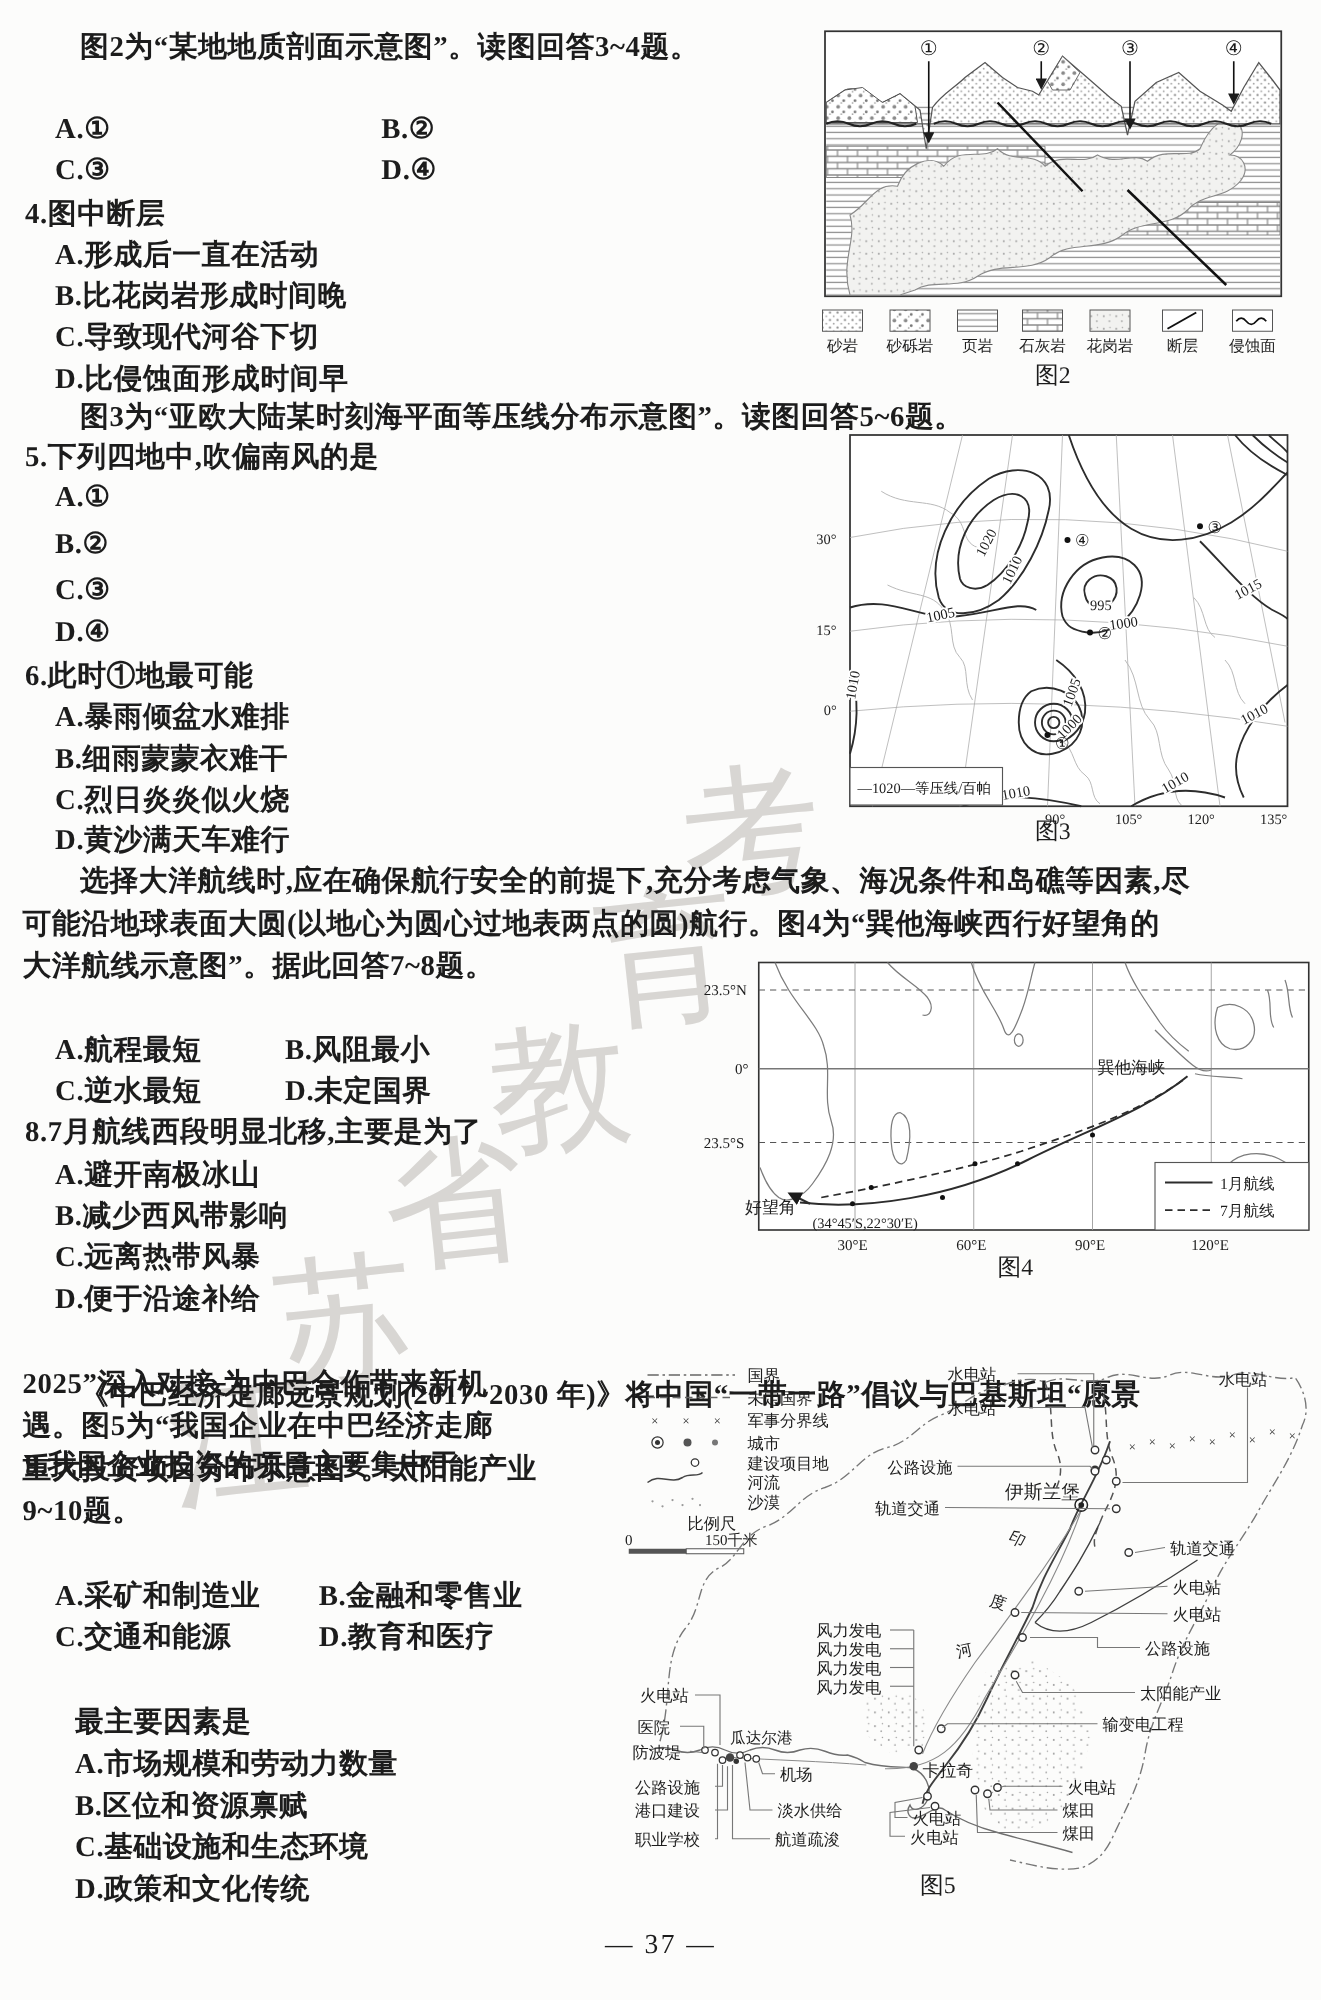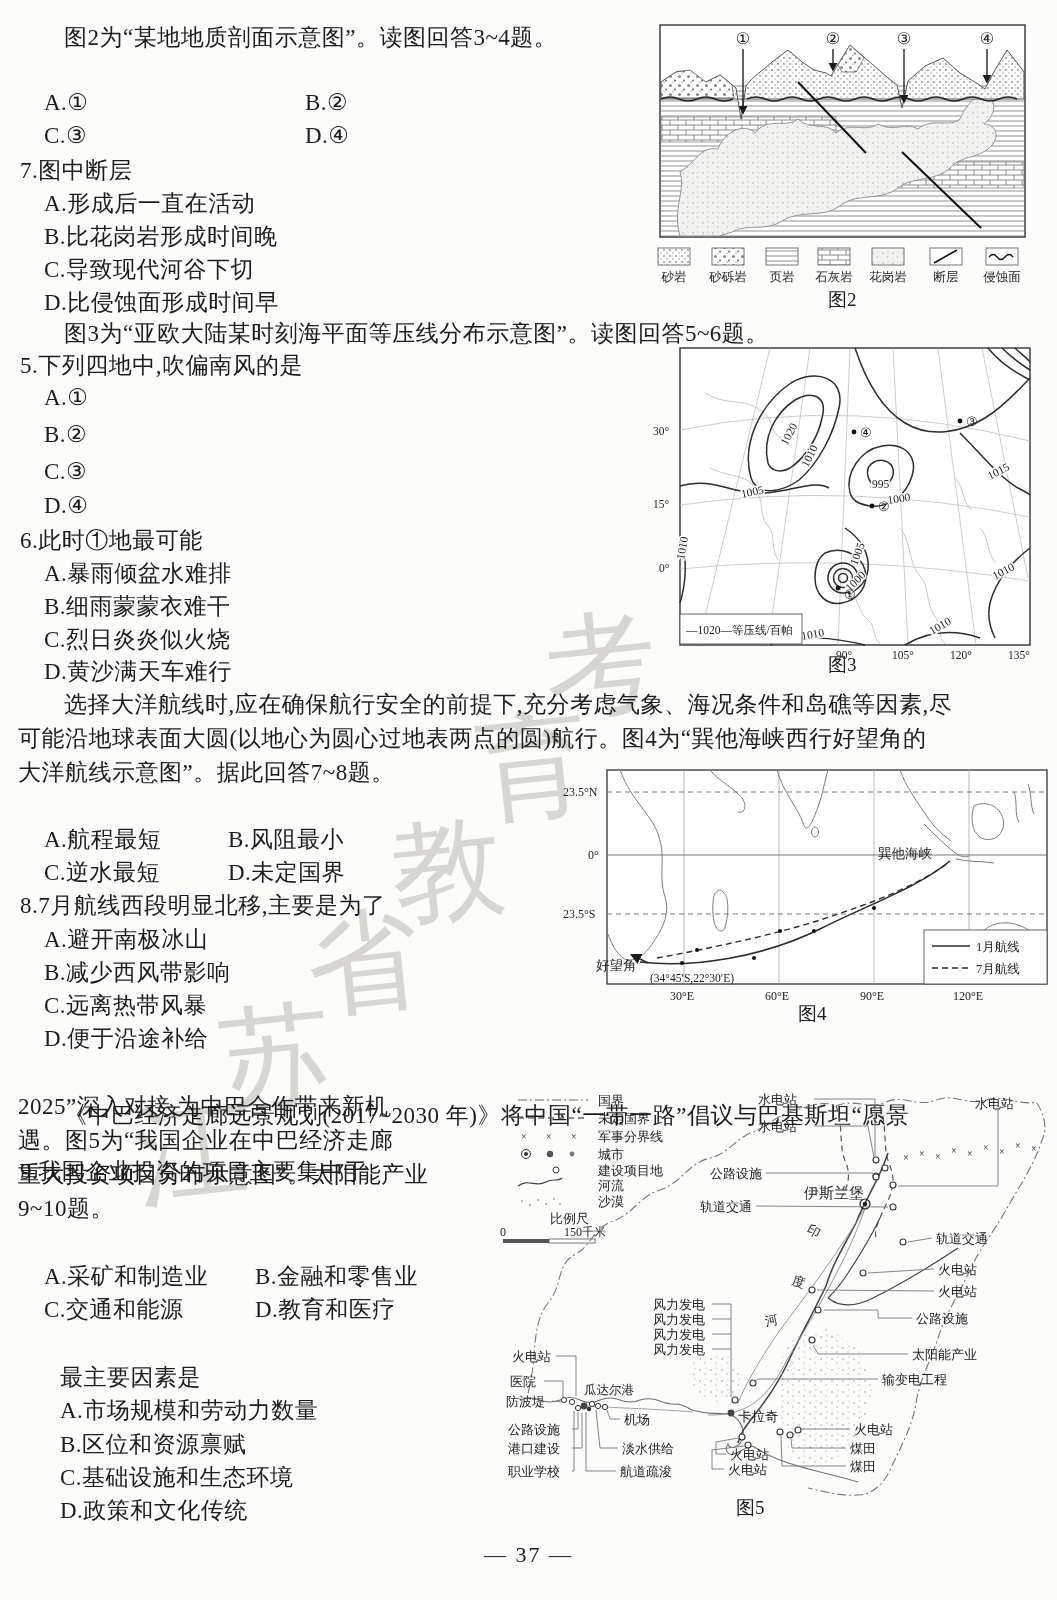--- a/index.html
+++ b/index.html
@@ -1,18 +1,18 @@
 <!DOCTYPE html>
 <html><head>
 <meta charset="utf-8">
 <style>
   html,body{margin:0;padding:0;background:#e8e8e6;}
   .page{position:relative;width:1057px;height:1600px;background:#fcfcfb;overflow:hidden;
         font-family:"Liberation Serif","DejaVu Serif",serif;color:#1c1c1c;}
-  .line{position:absolute;font-size:23px;white-space:nowrap;letter-spacing:.5px;}
+  .line{position:absolute;font-size:23px;white-space:nowrap;letter-spacing:.5px;font-weight:bold;}
   .wm{position:absolute;font-size:112px;color:rgba(148,142,136,.34);transform:rotate(-6deg);
       font-family:"Liberation Serif",serif;pointer-events:none;}
   .fig{position:absolute;}
   .pageno{position:absolute;top:1542px;left:0;width:100%;text-align:center;font-size:22px;letter-spacing:2px;}
   svg text{font-family:"Liberation Serif","DejaVu Serif",serif;fill:#1c1c1c;}
   .halo{paint-order:stroke;stroke:#fff;stroke-width:3px;}
 </style>
 </head>
 <body>
 
@@ -65,21 +65,21 @@
   <div class="wm" style="left:220px;top:982px">苏</div>
   <div class="wm" style="left:135px;top:1078px">江</div>
 
   <div class="line" style="left:64px;top:22px">图2为“某地地质剖面示意图”。读图回答3~4题。</div>
 
   <div class="line" style="left:44px;top:89px">A.①</div>
   <div class="line" style="left:305px;top:89px">B.②</div>
   <div class="line" style="left:44px;top:122px">C.③</div>
   <div class="line" style="left:305px;top:122px">D.④</div>
 
-  <div class="line" style="left:20px;top:155px">7.图中断层</div>
+  <div class="line" style="left:20px;top:155px">4.图中断层</div>
   <div class="line" style="left:44px;top:188px">A.形成后一直在活动</div>
   <div class="line" style="left:44px;top:221px">B.比花岗岩形成时间晚</div>
   <div class="line" style="left:44px;top:254px">C.导致现代河谷下切</div>
   <div class="line" style="left:44px;top:287px">D.比侵蚀面形成时间早</div>
 
   <div class="line" style="left:64px;top:318px">图3为“亚欧大陆某时刻海平面等压线分布示意图”。读图回答5~6题。</div>
 
   <div class="line" style="left:20px;top:350px">5.下列四地中,吹偏南风的是</div>
   <div class="line" style="left:44px;top:384px">A.①</div>
   <div class="line" style="left:44px;top:421px">B.②</div>

